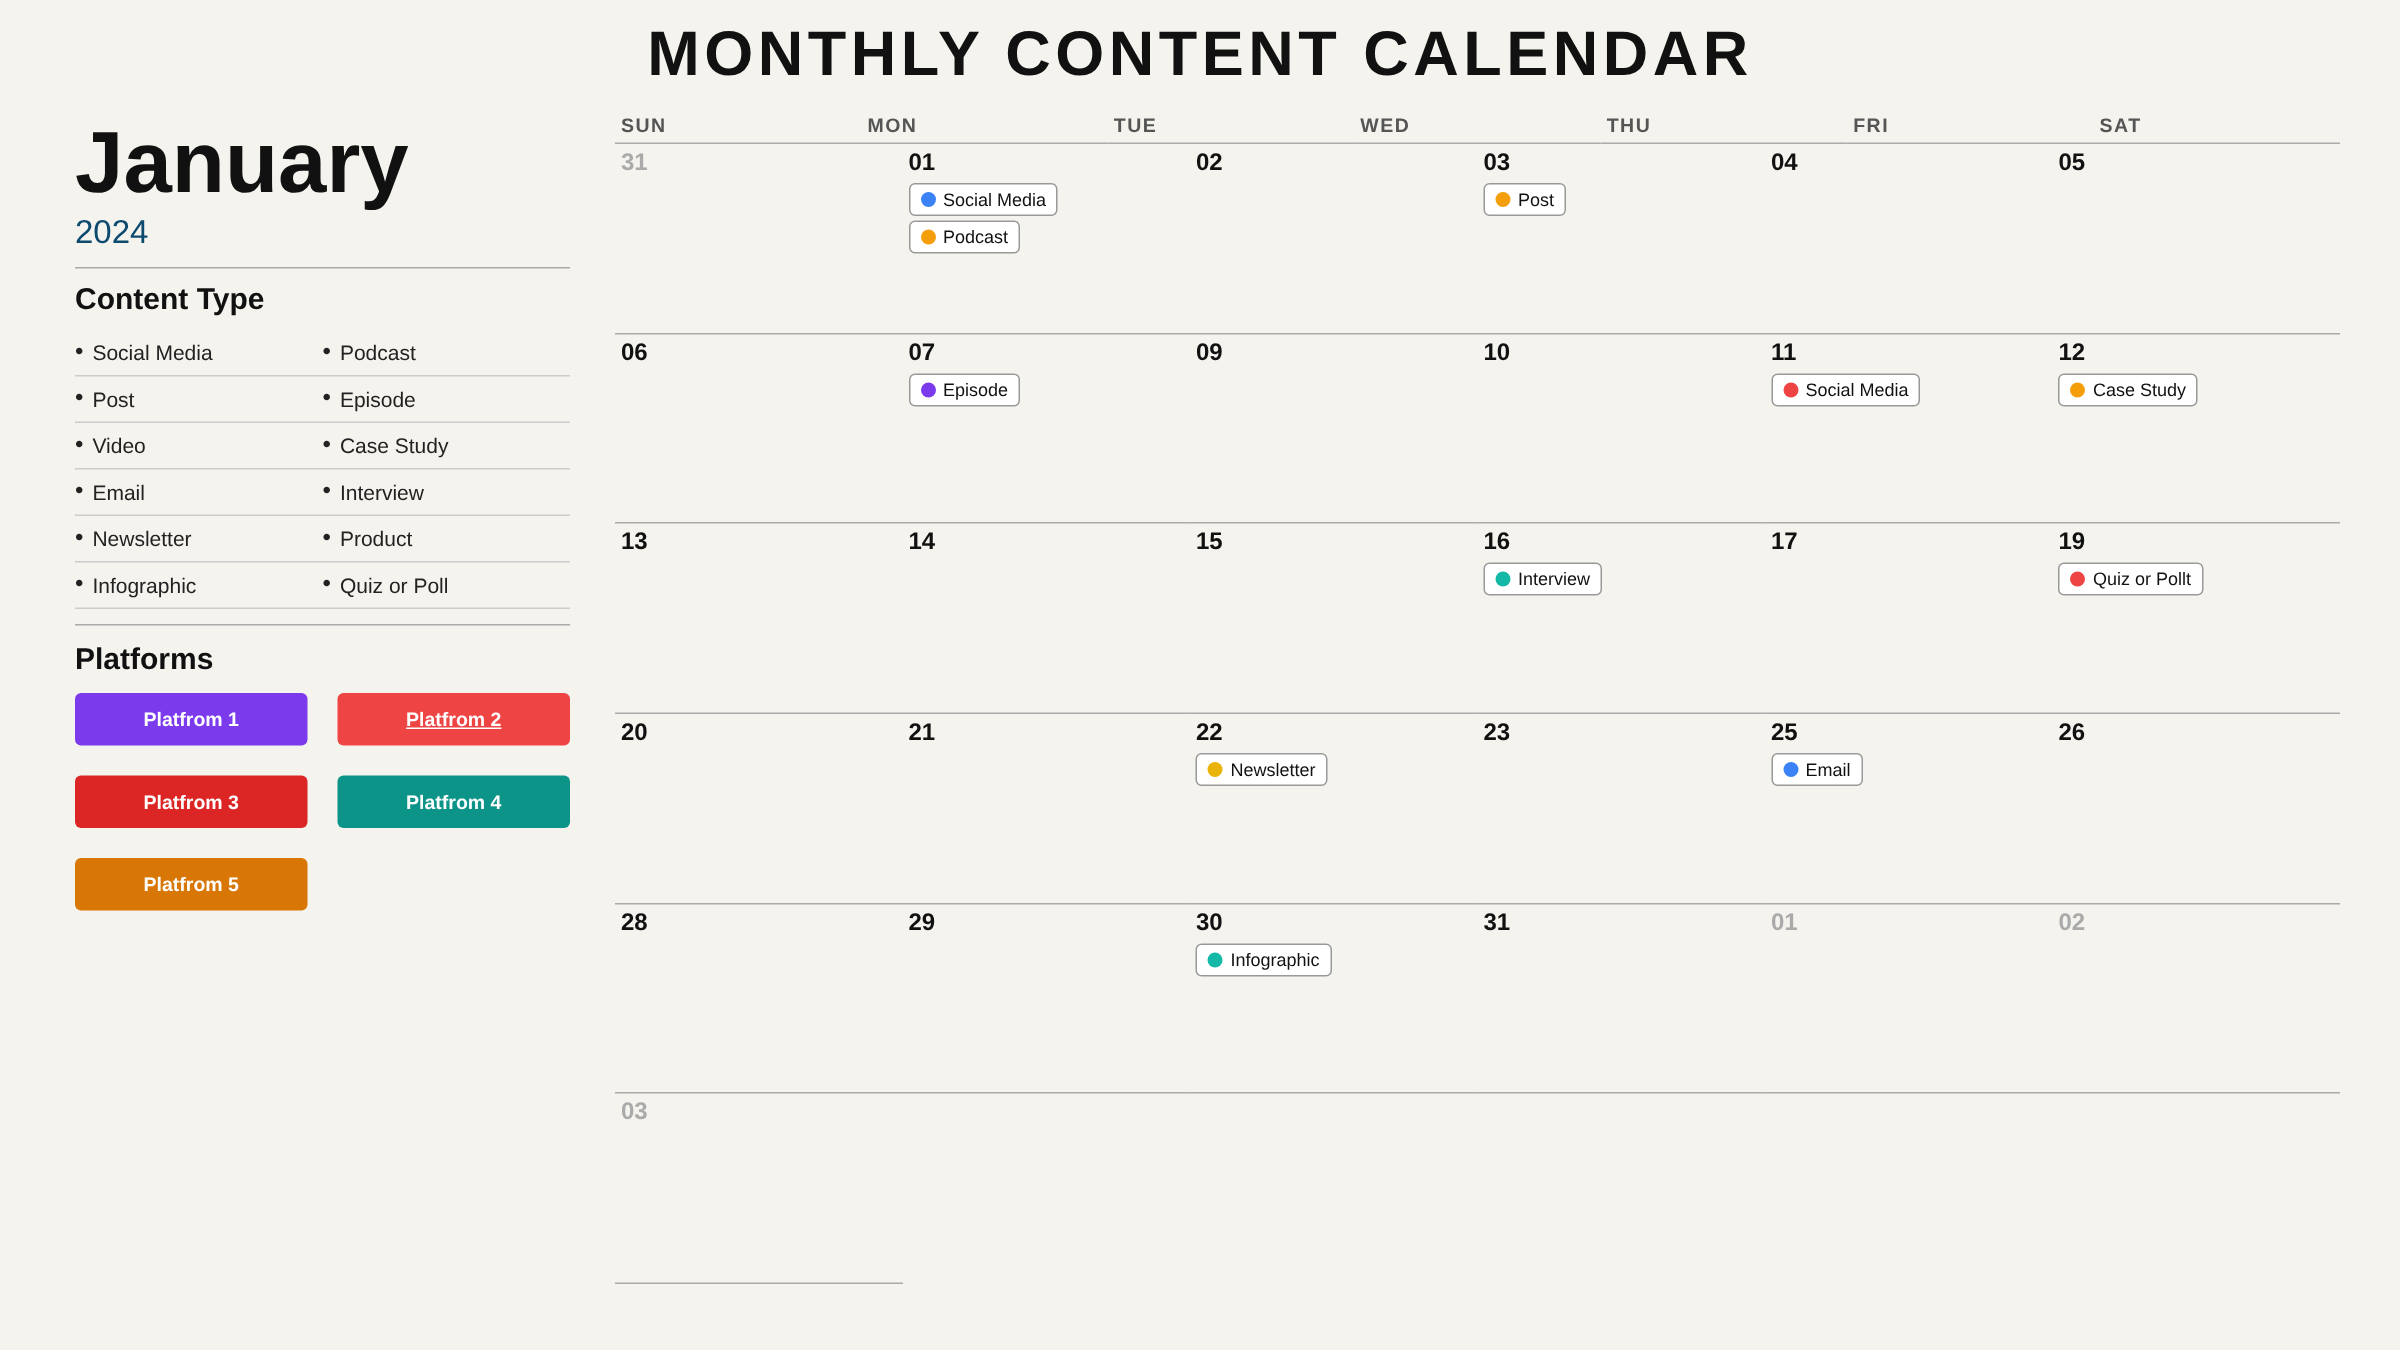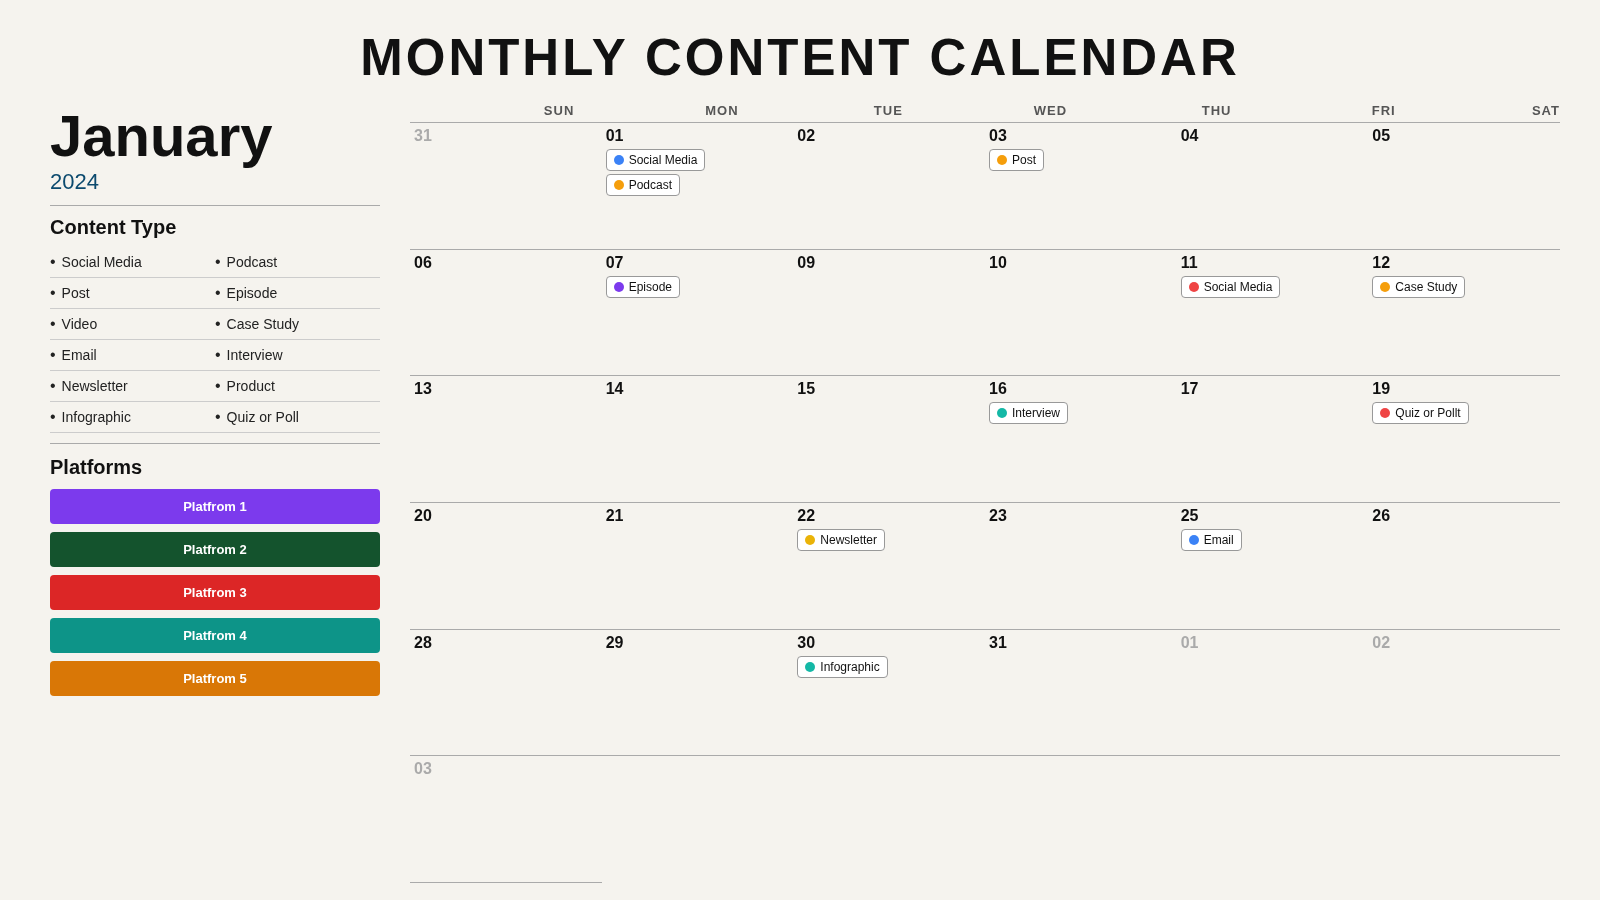--- a/index.html
+++ b/index.html
@@ -7,25 +7,25 @@
       background: #f5f3ee;
       font-family: 'Arial', sans-serif;
       width: 1600px;
       height: 900px;
       overflow: hidden;
       display: flex;
       flex-direction: column;
       align-items: center;
     }
     .page-title {
-      font-size: 51px;
+      font-size: 42px;
       font-weight: 900;
       letter-spacing: 3px;
       text-transform: uppercase;
-      margin-top: 28px;
+      margin-top: 12px;
       margin-bottom: 10px;
       color: #111;
     }
     .main-layout {
       display: flex;
       width: 100%;
       flex: 1;
       padding: 0 30px;
     }
     
@@ -78,50 +78,49 @@
     }
     .platforms-title {
       font-size: 20px;
       font-weight: 800;
       color: #111;
       margin-top: 12px;
       margin-bottom: 10px;
     }
     .platforms-grid {
       display: grid;
-      grid-template-columns: 1fr;
-      gap: 8px;
+      grid-template-columns: 1fr 1fr;
+      gap: 20px;
     }
     .platform-btn {
       border: none;
       border-radius: 4px;
       color: white;
       font-size: 13px;
       font-weight: 600;
       padding: 10px 0;
       text-align: center;
       cursor: pointer;
     }
     .platform-btn.p1 { background: #7c3aed; }
-    .platform-btn.p2 { background: #14532d; }
+    .platform-btn.p2 { background: #ef4444; text-decoration: underline; }
     .platform-btn.p3 { background: #dc2626; }
     .platform-btn.p4 { background: #0d9488; }
     .platform-btn.p5 { background: #d97706; grid-column: 1; }
 
     
     .calendar-area {
       flex: 1;
       padding: 0 10px;
       overflow: hidden;
     }
     .calendar-header {
       display: grid;
       grid-template-columns: repeat(7, 1fr);
       margin-bottom: 0;
-      text-align: right;
     }
     .day-header {
       font-size: 13px;
       font-weight: 700;
       color: #555;
       letter-spacing: 1px;
       padding: 6px 0 4px 4px;
       border-bottom: 1.5px solid #aaa;
     }
     .calendar-grid {

